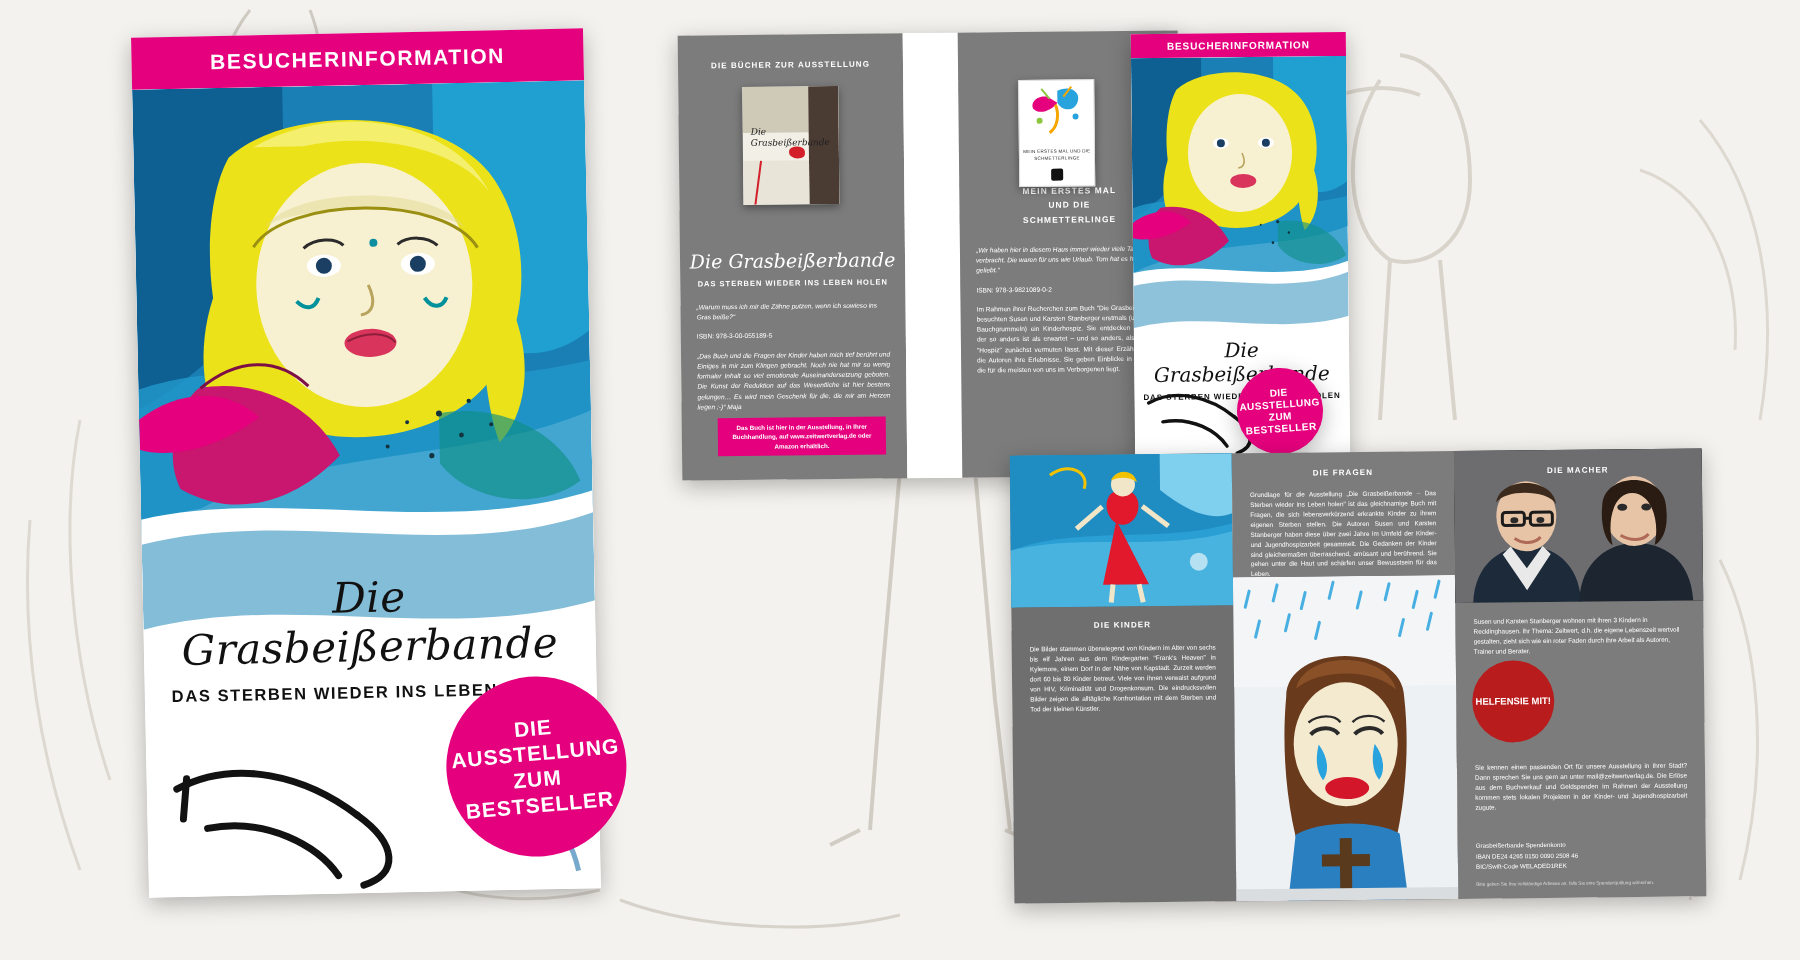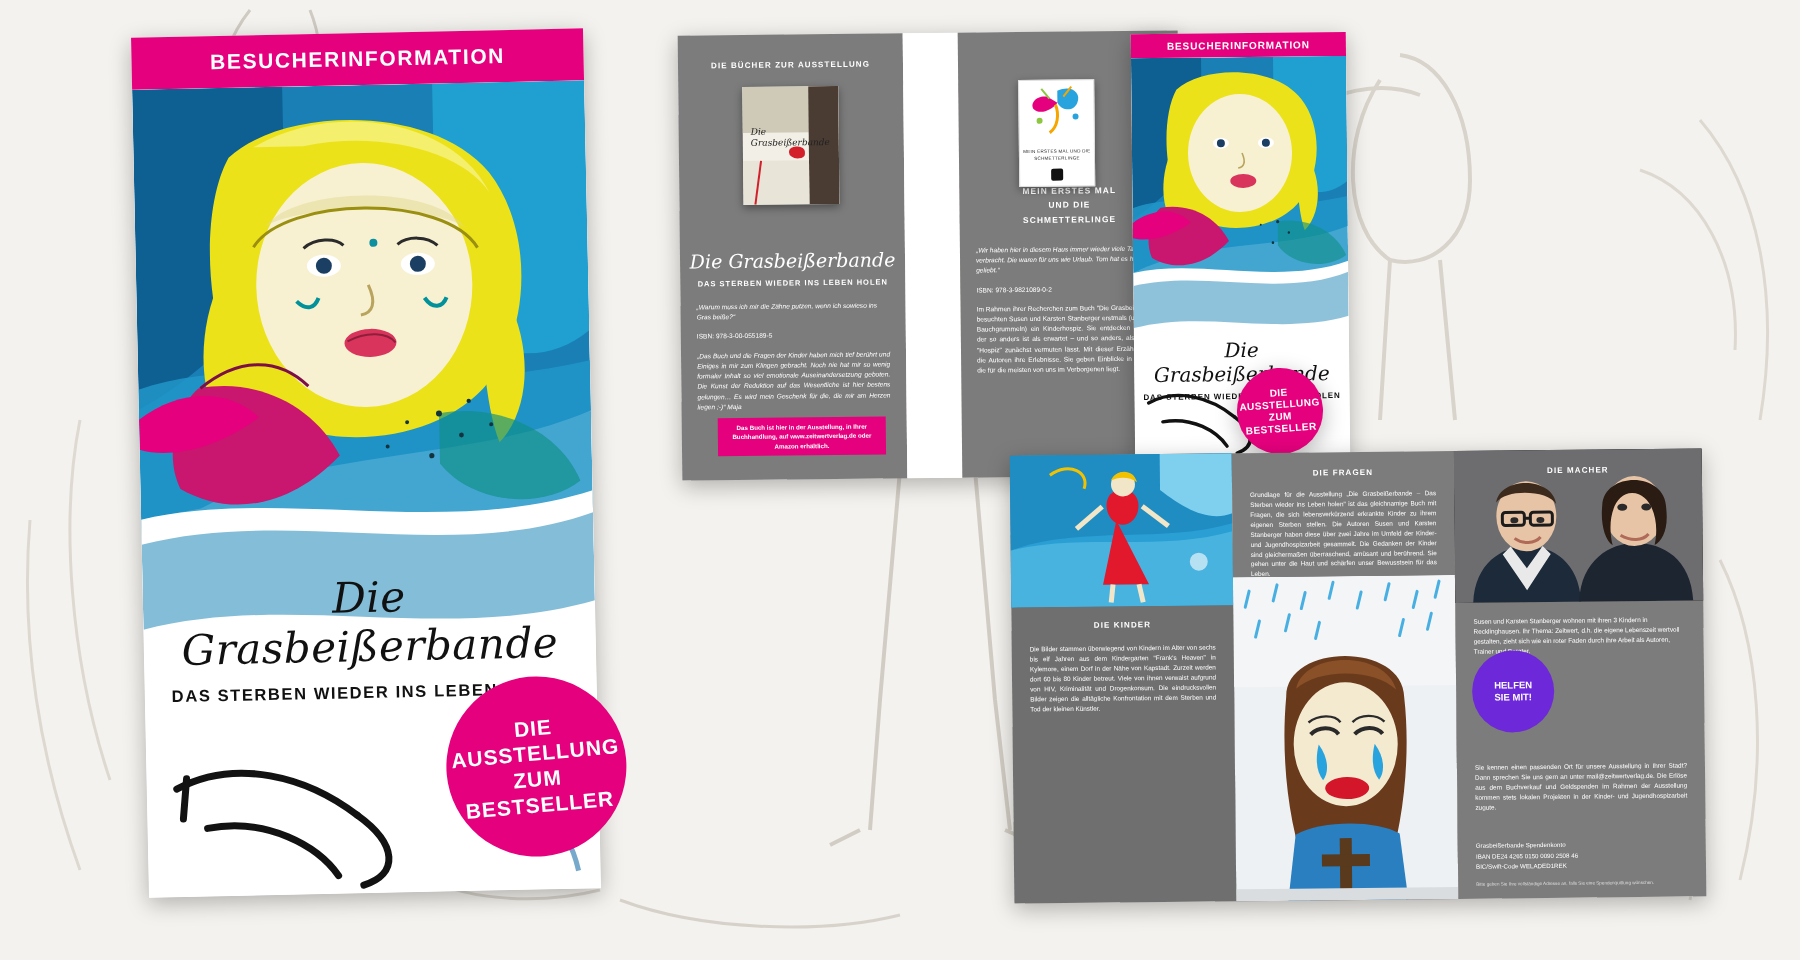--- a/index.html
+++ b/index.html
@@ -159,22 +159,22 @@
   #b-col1 .b-body { margin: 14px 18px 0 18px; text-align: justify; }
 
   #b-col2 .b-head { margin-top: 16px; }
   #b-col2 .b-body { margin: 12px 18px 0 18px; text-align: justify; }
   #b-col2 .b-img { top: 124px; height: 324px; }
 
   #b-col3 .b-head { margin-top: 16px; position:absolute; left:0; right:0; top:0; z-index:3; }
   #b-col3 .photo { position:absolute; left:0; right:0; top:0; height:152px; overflow:hidden; background:#444; }
   #b-col3 .b-body { margin: 166px 18px 0 18px; }
   #helfen-badge {
-    position:absolute; left: 16px; top: 200px; width: 82px; height: 82px;
-    border-radius:50%; background:#6d28d9; color:#fff; display:flex; flex-direction:column;
+    position:absolute; left: 16px; top: 210px; width: 82px; height: 82px;
+    border-radius:50%; background:#b91c1c; color:#fff; display:flex; flex-direction:row;
     align-items:center; justify-content:center; font-weight:bold; font-size:9.5px; line-height:1.25; text-align:center;
   }
   #b-col3 .b-body2 { position:absolute; left:18px; right:18px; top: 312px; color:#fff; font-size:6.4px; line-height:1.55; text-align:justify; }
   #b-col3 .b-bank { position:absolute; left:18px; right:18px; bottom: 26px; color:#fff; font-size:6.2px; line-height:1.7; }
   #b-col3 .b-note { position:absolute; left:18px; right:18px; bottom: 12px; color:#ddd; font-size:4.6px; }
 </style>
 </head>
 <body>
 
 <div id="bg">

